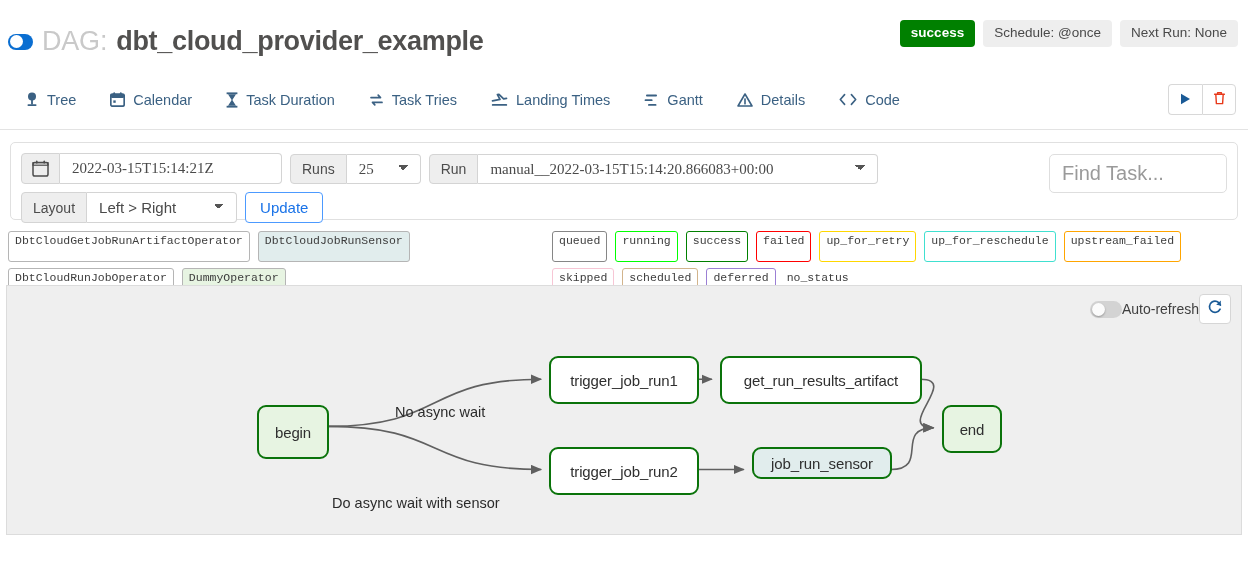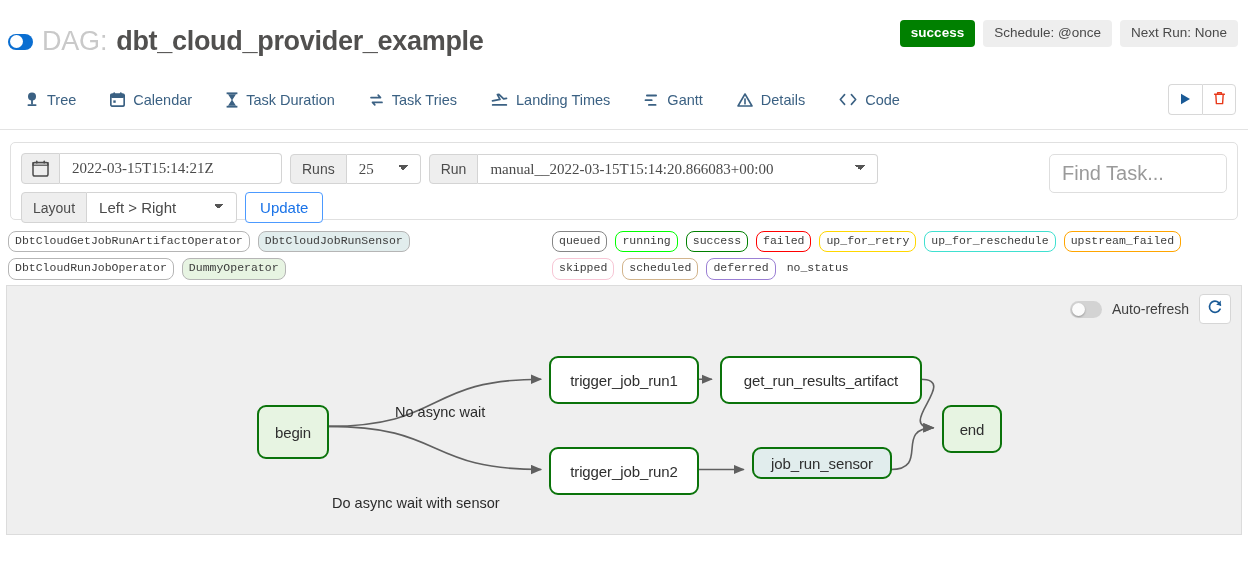--- a/index.html
+++ b/index.html
@@ -194,43 +194,43 @@
     position: relative;
     height: 48px;
   }
   .legend-col { position: absolute; top: 0; }
   .legend-ops { left: 2px; width: 530px; }
   .legend-states { left: 546px; right: 0; }
   .chip-wrap { display: flex; flex-wrap: wrap; gap: 6px 8px; }
   .chip {
     font-size: 11.5px;
     font-family: "Liberation Mono", monospace;
-    padding: 2px 6px 3px;
+    padding: 2px 6px 13px;
     border: 1px solid #b5b5b5;
-    border-radius: 8px;
+    border-radius: 3px;
     background: #fff;
     color: #3d3d3d;
     line-height: 1.25;
     white-space: nowrap;
   }
   .chip.nostate { border-color: transparent; background: transparent; padding-left: 2px; }
 
   
   .graph-panel {
     position: relative;
     margin: 6px 6px 0;
     height: 250px;
     background: #efefef;
     border: 1px solid #dcdcdc;
     overflow: hidden;
   }
   .graph-toolbar {
     position: absolute;
     right: 10px; top: 8px;
-    display: flex; align-items: center; gap: 10px;
+    display: flex; align-items: center; 
     z-index: 5;
   }
   .switch {
     width: 32px; height: 17px;
     border-radius: 10px;
     background: #d3d3d3;
     position: relative;
     cursor: pointer;
     flex: none;
   }

